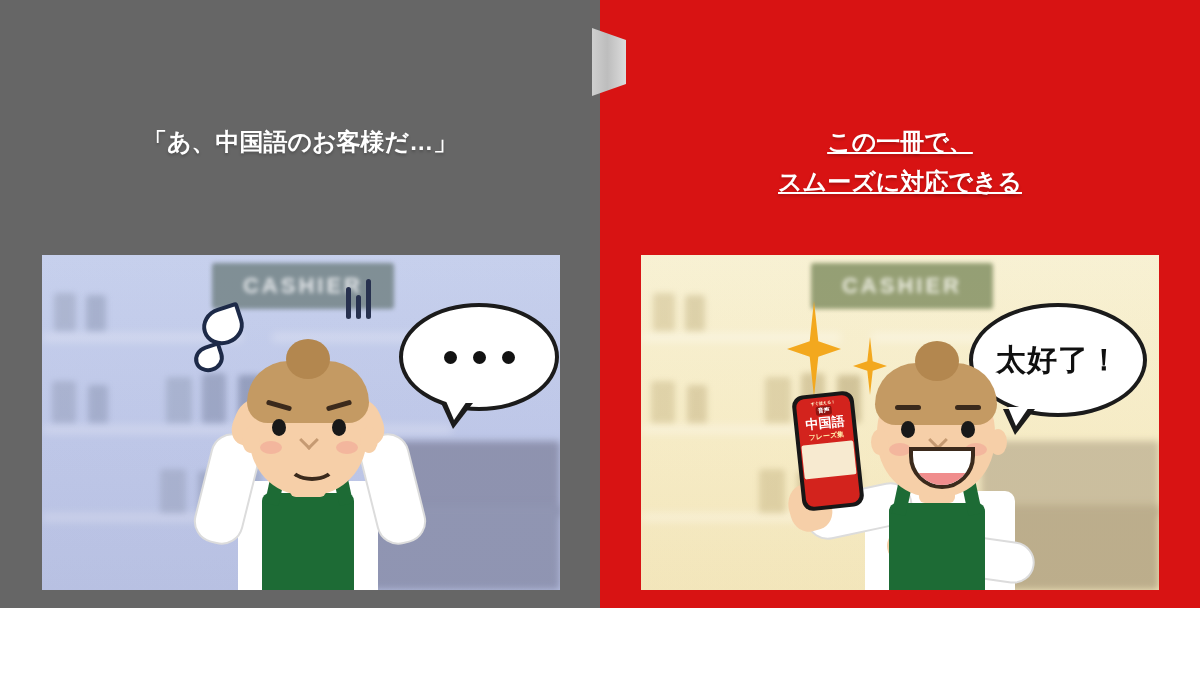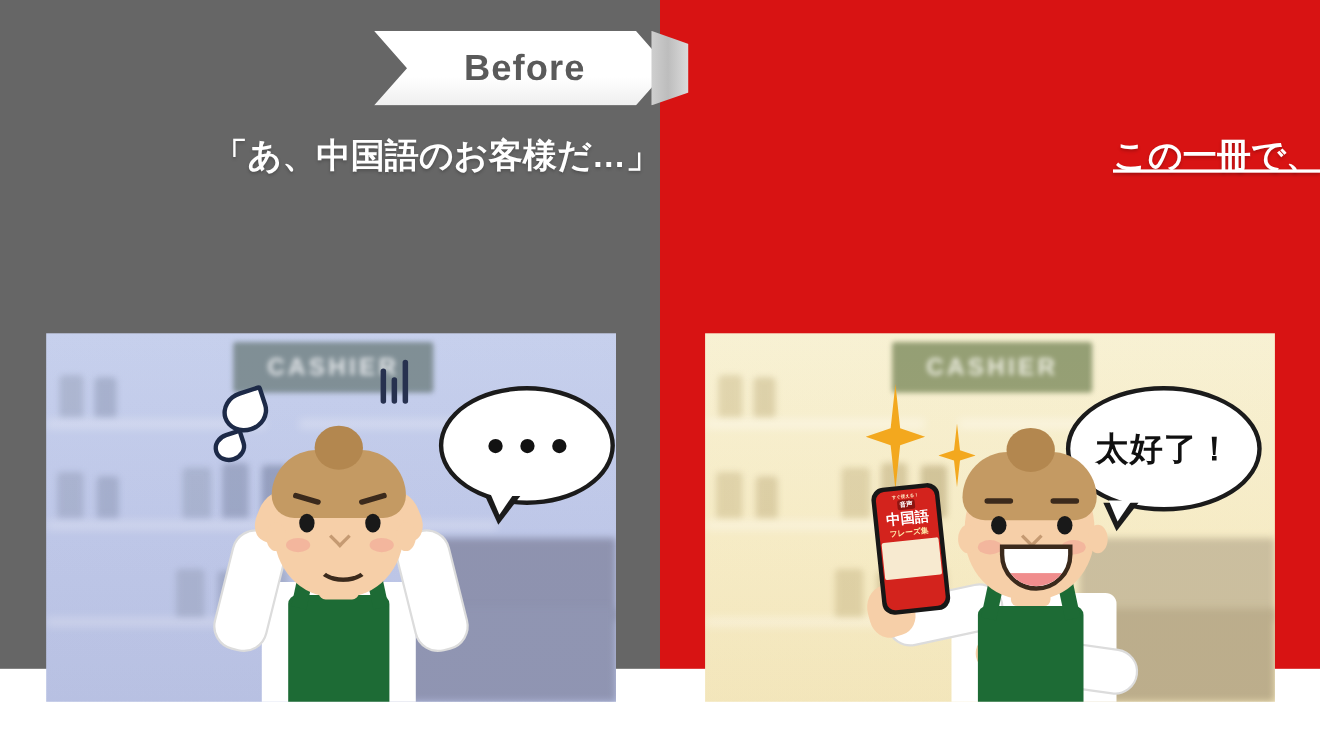--- a/index.html
+++ b/index.html
@@ -57,27 +57,26 @@
     background:linear-gradient(90deg,#cfcfcf 0%, #bdbdbd 45%, #dcdcdc 100%);
     clip-path:polygon(0 0, 34px 12px, 34px 56px, 0 68px);
     z-index:3;
   }
 
   
   .copy{position:absolute;top:122px;width:600px;text-align:center;color:#ffffff;}
   .copy-left{left:0;}
   .copy-right{left:600px;text-decoration:underline;}
   .copy .l1,.copy .l2{
-    font-weight:bold;font-size:31px;line-height:40px;
+    font-weight:bold;font-size:24px;line-height:40px;
     text-shadow:0 2px 3px rgba(0,0,0,.22);
-    text-align:right;
-  }
-
-  
-  .shot{position:absolute;top:255px;width:518px;height:335px;overflow:hidden;margin-top:48px;}
+  }
+
+  
+  .shot{position:absolute;top:255px;width:518px;height:335px;overflow:hidden;}
   .shot-left{left:42px;background:linear-gradient(180deg,#c9d3ef 0%,#c3cdec 55%,#bfc9e8 100%);}
   .shot-right{left:641px;background:linear-gradient(180deg,#f7f2d8 0%,#f6eecd 55%,#f3e9c4 100%);}
 
   
   .bg-sign{
     position:absolute;left:170px;top:8px;width:182px;height:46px;border-radius:3px;
     filter:blur(2.2px);display:flex;align-items:center;justify-content:center;
   }
   .shot-left .bg-sign{background:#7e8e92;}
   .shot-right .bg-sign{background:#8d9a72;}
@@ -204,20 +203,21 @@
 <div class="stage">
 
   <div class="panel panel-before"></div>
   <div class="panel panel-after"></div>
 
   <div class="copy copy-left">
     <div class="l1">「あ、中国語のお客様だ…」</div>
   </div>
   <div class="copy copy-right">
     <div class="l1">この一冊で、</div>
+    <div class="l2">スムーズに対応できる</div>
   </div>
 
   <div class="shot shot-left">
     <div class="bg-sign">
       <span>CASHIER</span>
     </div>
     <div class="shelf" style="left:0;top:78px;width:200px;height:9px;"></div>
     <div class="shelf" style="left:0;top:170px;width:200px;height:9px;"></div>
     <div class="shelf" style="left:0;top:258px;width:200px;height:9px;"></div>
     <div class="shelf" style="left:230px;top:78px;width:180px;height:9px;"></div>
@@ -357,20 +357,17 @@
           <div class="bk-badge">音声</div>
           <div class="bk-title">中国語</div>
           <div class="bk-sub">フレーズ集</div>
           <div class="bk-body"></div>
         </div>
       </div>
     </div>
   </div>
 
   <div class="ribbon">
-    <div class="rib-half rib-before">
-      <span class="rib-label before">Before</span>
-    </div>
     <div class="rib-fold"></div>
   </div>
 
 
 </div>
 
 </body></html>

